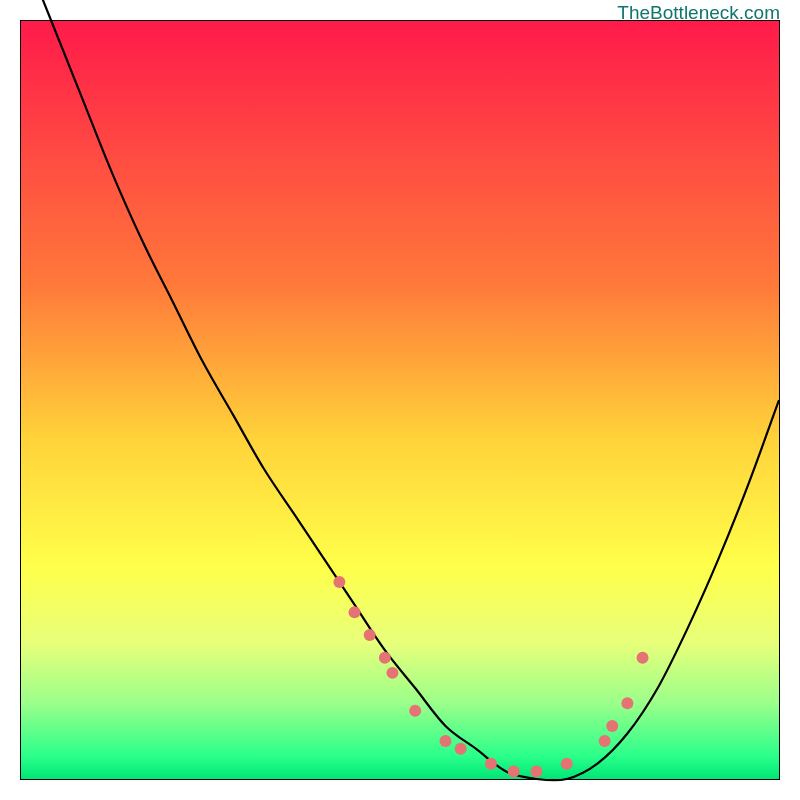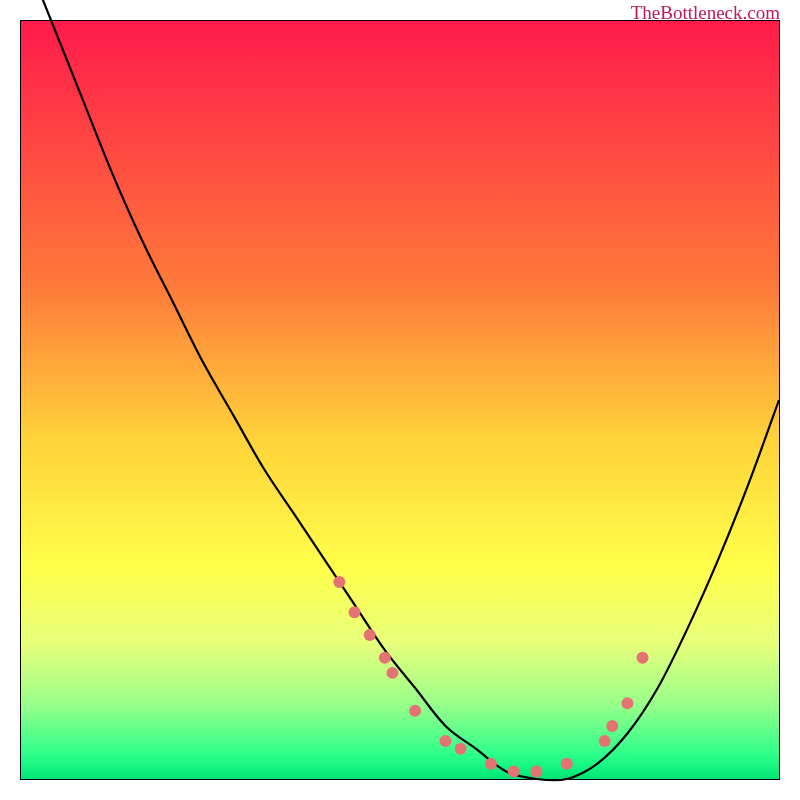--- a/index.html
+++ b/index.html
@@ -22,23 +22,23 @@
     position: absolute;
     left: 0;
     top: 0;
     width: 100%;
     height: 100%;
   }
   .watermark {
     position: absolute;
     top: 2px;
     right: 20px;
-    font-family: Liberation Serif, serif;
+    font-family: Liberation Sans, sans-serif;
     font-size: 19px;
-    color: #be185d;
+    color: #0f766e;
     font-weight: 500;
   }
   svg.curve-layer {
     position: absolute;
     left: 0;
     top: 0;
     width: 100%;
     height: 100%;
     overflow: visible;
   }

